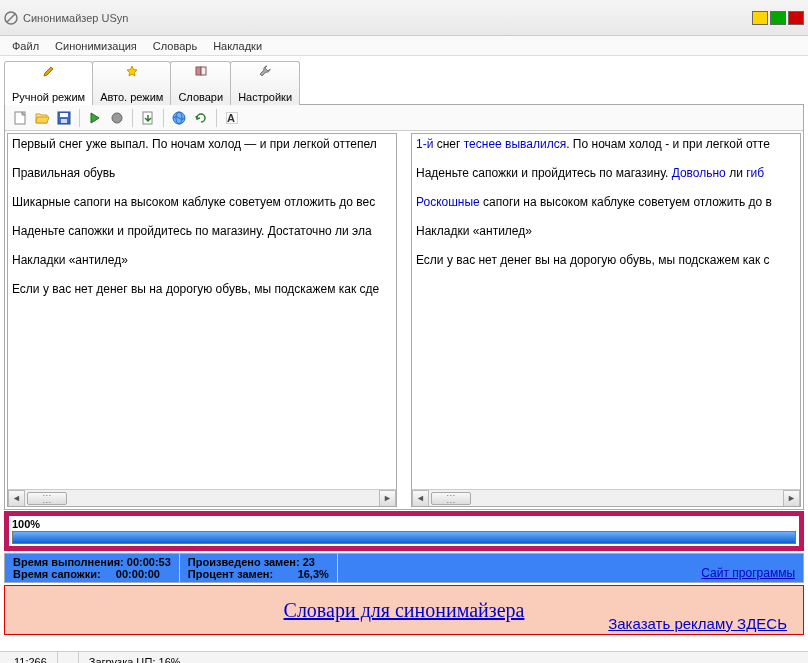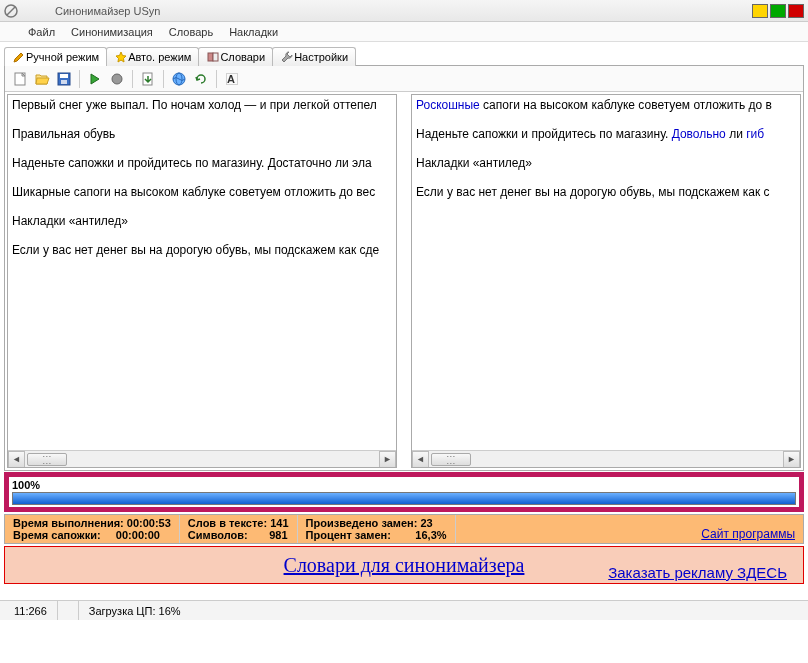--- a/index.html
+++ b/index.html
@@ -1,31 +1,31 @@
 <!DOCTYPE html>
 <html><head>
 <meta charset="utf-8">
 <style>
 * { box-sizing: border-box; margin: 0; padding: 0; }
 body { font-family: Tahoma, Arial, sans-serif; font-size: 11px; background: #fff; width: 808px; height: 663px; overflow: hidden; }
 
-.titlebar { height: 22px; background: linear-gradient(#f5f5f5, #e8e8e8); border-bottom: 1px solid #ccc; display: flex; align-items: center; padding: 8px 4px; gap: 32px; }
+.titlebar { height: 36px; background: linear-gradient(#f5f5f5, #e8e8e8); border-bottom: 1px solid #ccc; display: flex; align-items: center; padding: 8px 4px; }
 .titlebar .app-icon { width: 14px; height: 14px; margin-right: 5px; display:flex;align-items:center;justify-content:center; }
 .titlebar .title { flex: 1; color: #555; }
 .titlebar .win-btns { display: flex; gap: 2px; }
 .titlebar .win-btn { width: 16px; height: 14px; border: 1px solid #666; }
 .wb-yellow { background:#ffd400; } .wb-green { background:#00a800; } .wb-red { background:#d00000; }
 
-.menubar { height: 20px; display: flex; align-items: center; padding: 0 20px; border-bottom: 1px solid #ddd; background:#fafafa; }
+.menubar { height: 20px; display: flex; align-items: center; padding: 0 4px; border-bottom: 1px solid #ddd; background:#fafafa; }
 .menubar .menu-item { padding: 2px 8px; color: #333; cursor: default; }
 
 .dotted-bg { background-image: radial-gradient(#bbb 0.5px, transparent 0.5px); background-size: 4px 4px; padding: 4px; }
 
 .tabs { display: flex; }
-.tab { background: linear-gradient(#fff,#eee); border: 1px solid #bbb; border-bottom: none; padding: 2px 7px; display: flex; align-items: center; gap: 0; border-radius: 3px 3px 0 0; position: relative; bottom: -1px; margin-right:-1px; }
+.tab { background: linear-gradient(#fff,#eee); border: 1px solid #bbb; border-bottom: none; padding: 2px 7px; display: flex; align-items: center; gap: 13px; border-radius: 3px 3px 0 0; position: relative; bottom: -1px; margin-right:-1px;flex-direction:column; }
 .tab.active { background: #fff; z-index: 2; }
 .tab .ico { width: 14px; height: 14px; display:flex;align-items:center;justify-content:center; }
 
 .content-frame { border: 1px solid #aaa; background: #fff; }
 
 .toolbar { height: 26px; display: flex; align-items: center; gap: 2px; padding: 3px 5px; border-bottom: 1px solid #ccc; background:#fafafa; }
 .toolbar .tbtn { width: 20px; height: 20px; display: flex; align-items: center; justify-content: center; border-radius: 2px; }
 .toolbar .tsep { width: 1px; height: 18px; background: #ccc; margin: 0 3px; }
 
 .panes { display: flex; height: 378px; gap: 10px; }
@@ -38,29 +38,29 @@
 .hscroll .arr { width: 17px; height: 17px; background: linear-gradient(#f8f8f8,#ddd); border:1px solid #bbb; display:flex;align-items:center;justify-content:center; font-size:9px; color:#555; }
 .hscroll .track { flex:1; height:17px; background:#f0f0f0; position:relative; }
 .hscroll .thumb { position:absolute; left:2px; top:2px; height:13px; width:40px; background:linear-gradient(#f8f8f8,#ddd); border:1px solid #aaa; border-radius:2px; display:flex;align-items:center;justify-content:center; }
 .hscroll .thumb::after { content:"⋮⋮"; font-size:9px; color:#888; letter-spacing:-2px; transform:rotate(90deg); }
 
 .progress-area { border:5px solid #be185d; margin:1px 4px 0 4px; padding:2px 3px; background:#fff; }
 .prog-label { font-weight:bold; font-size:11px; }
 .prog-bar { height:13px; background:#fff; border:1px solid #777; margin-top:1px; position:relative; }
 .prog-fill { height:100%; background: linear-gradient(#6bb0ff,#1060d0); }
 
-.stats { border:1px solid #aaa; margin:2px 4px 0 4px; background:#fdba74; display:flex; font-size:11px; }
+.stats { border:1px solid #aaa; margin:2px 4px 0 4px; background:#3b82f6; display:flex; font-size:11px; }
 .stats-col { padding: 2px 8px; border-right:1px solid #ccc; }
 .stats-col:last-child { border-right:none; }
 .stats-col .row { white-space:nowrap; }
 .stats-col .row b { font-weight:bold; }
 .stats-link { margin-left:auto; padding:2px 8px; display:flex; align-items:flex-end; }
 .stats-link a { color:#0000cc; text-decoration:underline; font-weight:normal; font-size:12px; }
 
-.banner { margin:2px 4px 0 4px; height:38px; background:#f9cdb9; border:1px solid #e00000; position:relative; display:flex; align-items:center; justify-content:center; }
+.banner { margin:2px 4px 0 4px; height:50px; background:#f9cdb9; border:1px solid #e00000; position:relative; display:flex; align-items:center; justify-content:center; }
 .banner a.main { color:#0000cc; text-decoration:underline; font-size:20px; font-family:"Times New Roman",serif; }
 .banner a.small { position:absolute; right:16px; bottom:2px; color:#0000cc; text-decoration:underline; font-size:15px; }
 
 .statusbar { height:20px; border-top:1px solid #ccc; background:#f4f4f4; display:flex; align-items:center; font-size:11px; padding:0 4px; margin-top:16px; }
 .statusbar .cell { padding:0 10px; border-right:1px solid #ccc; height:100%; display:flex; align-items:center; }
 .statusbar .cell:last-child { border-right:none; }
 
 svg { display:block; }
 </style>
 </head>
@@ -187,37 +187,38 @@
             <rect x="2.5" y="2.5" width="11" height="11" fill="none" stroke="#aaa" stroke-dasharray="1 1"></rect>
           </svg>
         </div>
     </div>
 
     <div class="panes">
       <div class="pane">
         <div class="pane-text">
           <p>Первый снег уже выпал. По ночам холод — и при легкой оттепел</p>
           <p>Правильная обувь</p>
+          <p>Шикарные сапоги на высоком каблуке советуем отложить до вес</p>
           <p>Наденьте сапожки и пройдитесь по магазину. Достаточно ли эла</p>
-          <p>Шикарные сапоги на высоком каблуке советуем отложить до вес</p>
           <p>Накладки «антилед»</p>
           <p>Если у вас нет денег вы на дорогую обувь, мы подскажем как сде</p>
         </div>
         <div class="hscroll">
           <div class="arr">◄</div>
           <div class="track">
               <div class="thumb"></div>
             </div>
           <div class="arr">►</div>
         </div>
       </div>
       <div class="pane">
         <div class="pane-text">
+          <p><span class="syn">1-й</span><span> снег </span><span class="syn">теснее вывалился</span><span>. По ночам холод - и при легкой отте</span></p>
+          <p><span>Наденьте сапожки и пройдитесь по магазину. </span><span class="syn">Довольно</span><span> ли </span><span class="syn">гиб</span></p>
           <p><span class="syn">Роскошные</span><span> сапоги на высоком каблуке советуем отложить до в</span></p>
-          <p><span>Наденьте сапожки и пройдитесь по магазину. </span><span class="syn">Довольно</span><span> ли </span><span class="syn">гиб</span></p>
           <p>Накладки «антилед»</p>
           <p>Если у вас нет денег вы на дорогую обувь, мы подскажем как с</p>
         </div>
         <div class="hscroll">
           <div class="arr">◄</div>
           <div class="track">
               <div class="thumb"></div>
             </div>
           <div class="arr">►</div>
         </div>
@@ -232,24 +233,20 @@
     <div class="prog-fill" style="width:100%"></div>
   </div>
 </div>
 
 <div class="stats">
   <div class="stats-col">
     <div class="row"><b>Время выполнения:</b> <b>00:00:53</b></div>
     <div class="row"><b>Время сапожки:</b>&nbsp;&nbsp;&nbsp;&nbsp;&nbsp;<b>00:00:00</b></div>
   </div>
   <div class="stats-col">
-    <div class="row"><b>Слов в тексте:</b> <b>141</b></div>
-    <div class="row"><b>Символов:</b>&nbsp;&nbsp;&nbsp;&nbsp;&nbsp;&nbsp;&nbsp;<b>981</b></div>
-  </div>
-  <div class="stats-col">
     <div class="row"><b>Произведено замен:</b> <b>23</b></div>
     <div class="row"><b>Процент замен:</b>&nbsp;&nbsp;&nbsp;&nbsp;&nbsp;&nbsp;&nbsp;&nbsp;<b>16,3%</b></div>
   </div>
   <div class="stats-link">
     <a href="#">Сайт программы</a>
   </div>
 </div>
 
 <div class="banner">
   <a href="#" class="main">Словари для синонимайзера</a>

